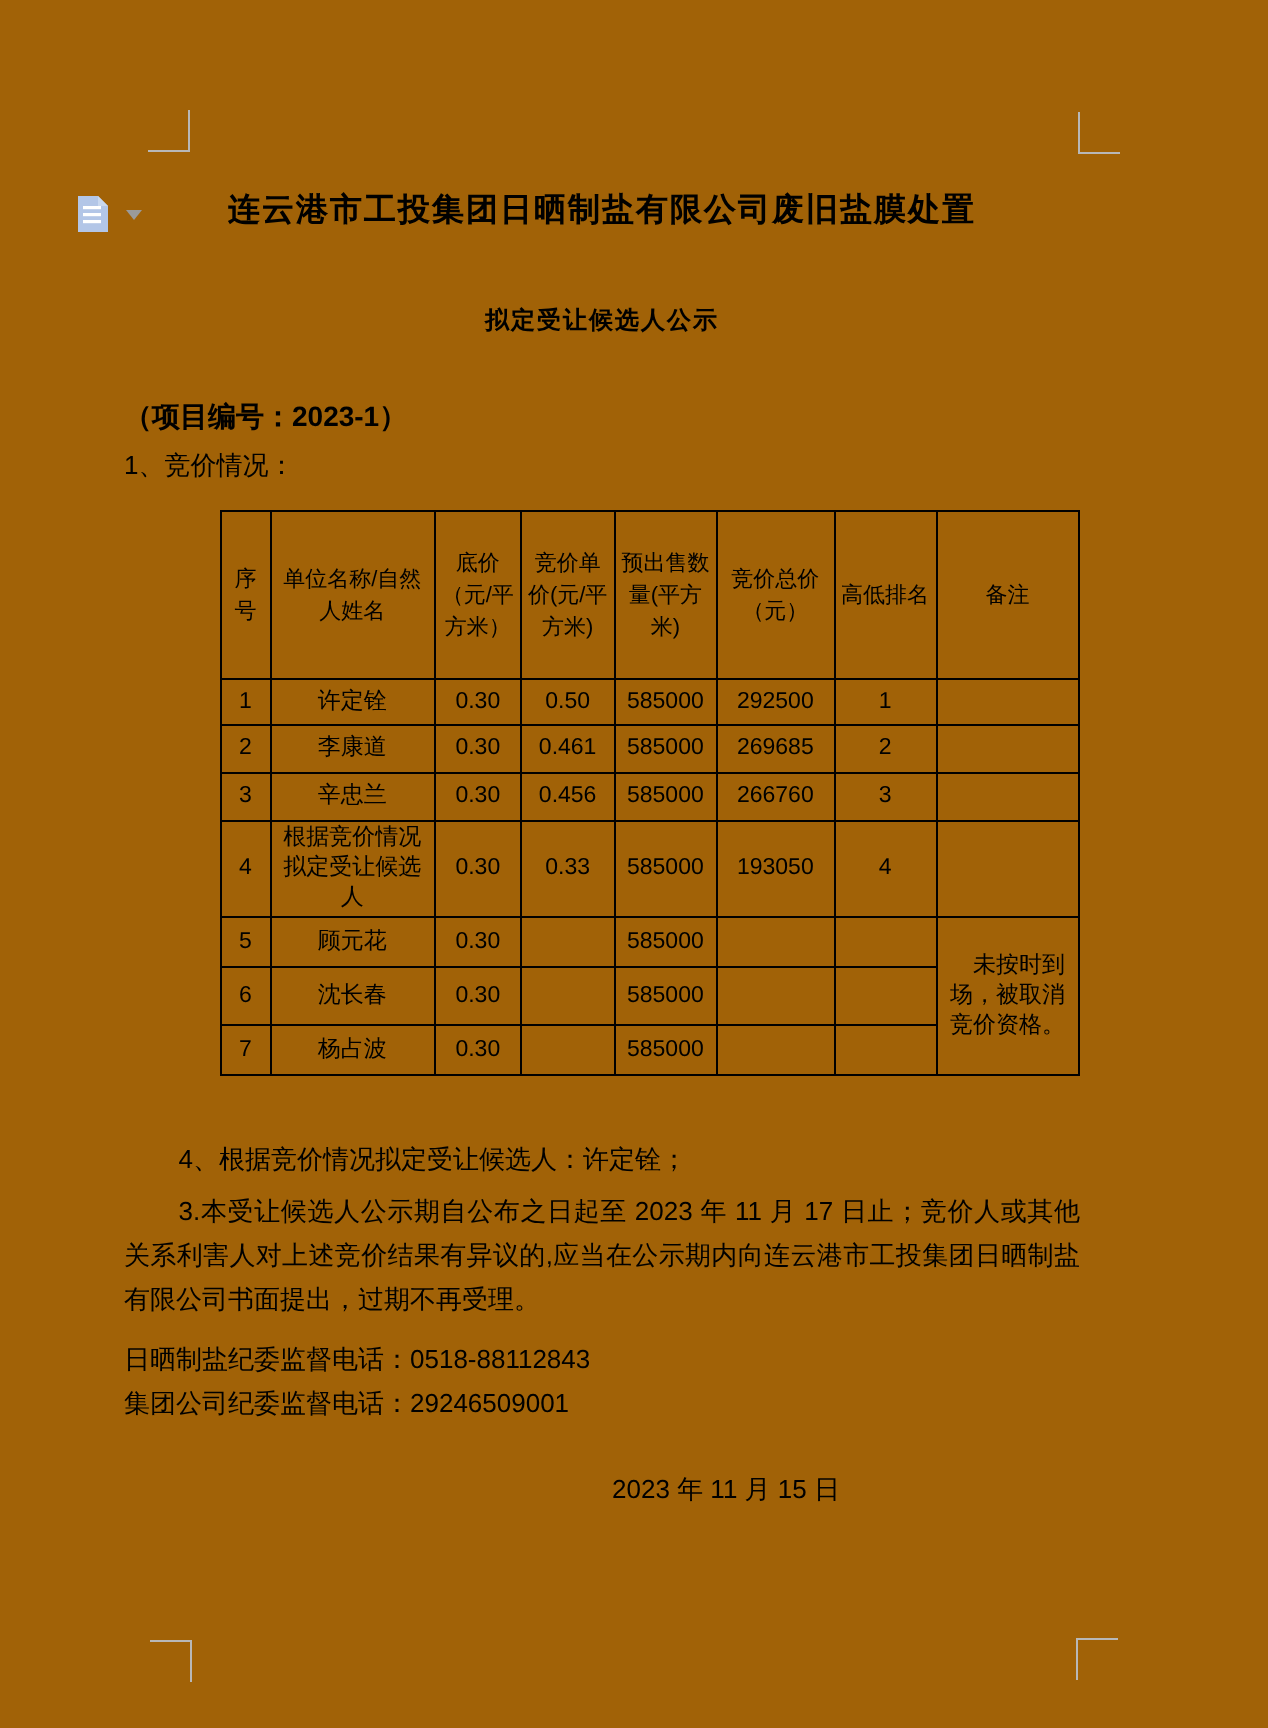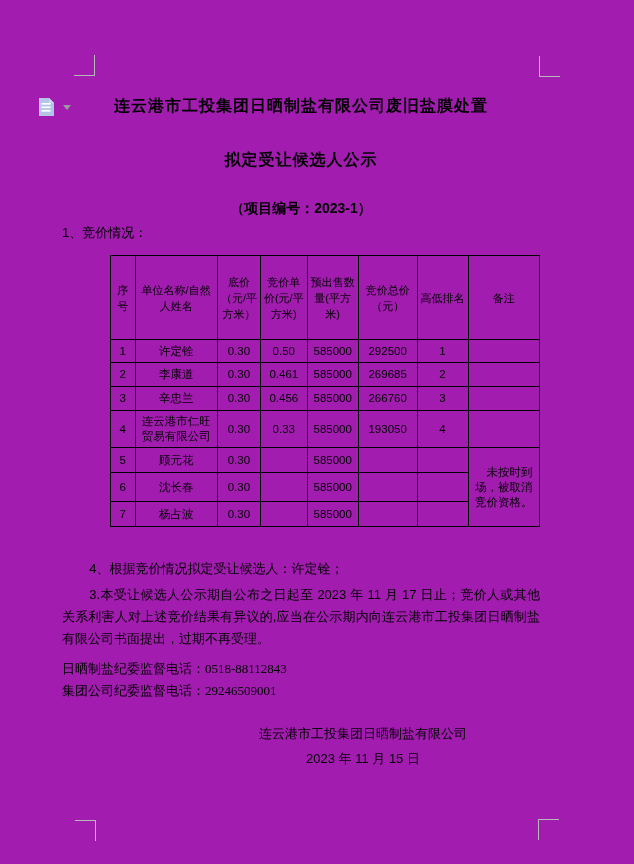--- a/index.html
+++ b/index.html
@@ -1,19 +1,19 @@
 <!DOCTYPE html>
 <html><head>
 <meta charset="utf-8">
 <style>
   html,body{margin:0;padding:0;background:#ffffff;}
   .page{
     position:relative;
     width:634px;height:864px;
-    background:#a21caf;
+    background:#a16207;
     font-family:"Liberation Sans","DejaVu Sans",sans-serif;
     color:#000;
     overflow:hidden;
   }
   
   .cropmark{position:absolute;width:20px;height:20px;}
   .cm-tl{left:74px;top:55px;border-right:1px solid #b8b8b8;border-bottom:1px solid #b8b8b8;}
   .cm-tr{left:539px;top:56px;border-left:1px solid #b8b8b8;border-bottom:1px solid #b8b8b8;}
   .cm-bl{left:75px;top:820px;border-right:1px solid #b8b8b8;border-top:1px solid #b8b8b8;}
   .cm-br{left:538px;top:819px;border-left:1px solid #b8b8b8;border-top:1px solid #b8b8b8;}
@@ -24,22 +24,22 @@
   .paste-caret{
     position:absolute;left:27px;top:9px;
     width:0;height:0;
     border-left:4px solid transparent;border-right:4px solid transparent;
     border-top:5px solid #9a9a9a;
   }
 
   .content{position:absolute;left:62px;top:0;width:478px;}
 
   .doc-title{margin:96px 0 0 0;text-align:center;font-weight:bold;font-size:16px;letter-spacing:1px;line-height:20px;}
-  .doc-title2{margin:34px 0 0 0;text-align:center;font-weight:bold;font-size:16px;letter-spacing:1px;line-height:20px;}
-  .proj-no{margin:29px 0 0 0;text-align:center;font-weight:bold;font-size:14px;line-height:18px;}
+  .doc-title2{margin:34px 0 0 0;text-align:center;font-weight:bold;font-size:12px;letter-spacing:1px;line-height:20px;}
+  .proj-no{margin:29px 0 0 0;font-weight:bold;font-size:14px;line-height:18px;}
 
   .para{font-size:13px;line-height:22px;text-align:justify;margin:0;}
   .indent{text-indent:2.1em;}
   .intro{margin-top:21px;}
   .sec1{margin-top:5px;font-size:13px;line-height:22px;}
 
   table.bid{
     border-collapse:collapse;
     margin:11px 0 0 48px;
     table-layout:fixed;
@@ -58,21 +58,21 @@
   td.remark-merged{
     text-align:left;
     padding:2px 5px;
     line-height:18px;
     text-indent:1em;
     font-size:11.5px;
   }
 
   .para2{margin-top:31px;}
   .para3{margin-top:4px;}
-  .contacts{margin-top:8px;font-size:13px;line-height:22px;font-family:Liberation Serif, serif;}
+  .contacts{margin-top:8px;font-size:13px;line-height:22px;}
   .contacts div{margin:0;}
 
   .signature{margin-top:19px;padding-left:124px;text-align:center;font-size:13px;line-height:25px;}
 </style>
 </head>
 <body>
 
 <div class="page">
 
   <div class="cropmark cm-tl"></div>
@@ -151,21 +151,21 @@
           <td>辛忠兰</td>
           <td>0.30</td>
           <td>0.456</td>
           <td>585000</td>
           <td>266760</td>
           <td>3</td>
           <td></td>
         </tr>
         <tr style="height:37px">
           <td>4</td>
-          <td>连云港市仁旺贸易有限公司</td>
+          <td>根据竞价情况拟定受让候选人</td>
           <td>0.30</td>
           <td>0.33</td>
           <td>585000</td>
           <td>193050</td>
           <td>4</td>
           <td></td>
         </tr>
         <tr style="height:25px">
           <td>5</td>
           <td>顾元花</td>
@@ -199,18 +199,17 @@
 
     <p class="para indent para2">4、根据竞价情况拟定受让候选人：许定铨；</p>
     <p class="para indent para3">3.本受让候选人公示期自公布之日起至 2023 年 11 月 17 日止；竞价人或其他关系利害人对上述竞价结果有异议的,应当在公示期内向连云港市工投集团日晒制盐有限公司书面提出，过期不再受理。</p>
 
     <div class="contacts">
       <div>日晒制盐纪委监督电话：0518-88112843</div>
       <div>集团公司纪委监督电话：29246509001</div>
     </div>
 
     <div class="signature">
-      <div>连云港市工投集团日晒制盐有限公司</div>
       <div>2023 年 11 月 15 日</div>
     </div>
 
   </div>
 </div>
 
 </body></html>

